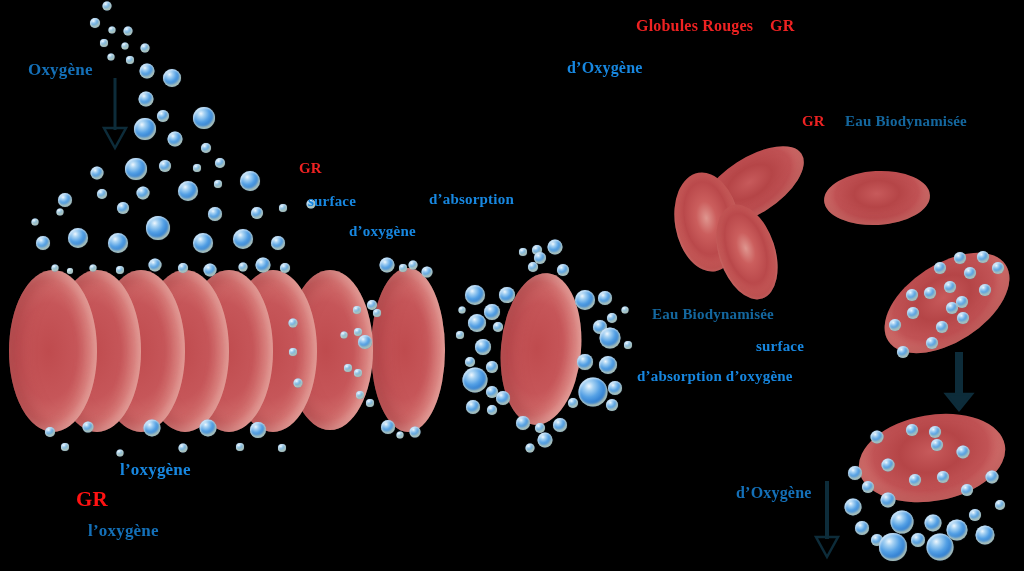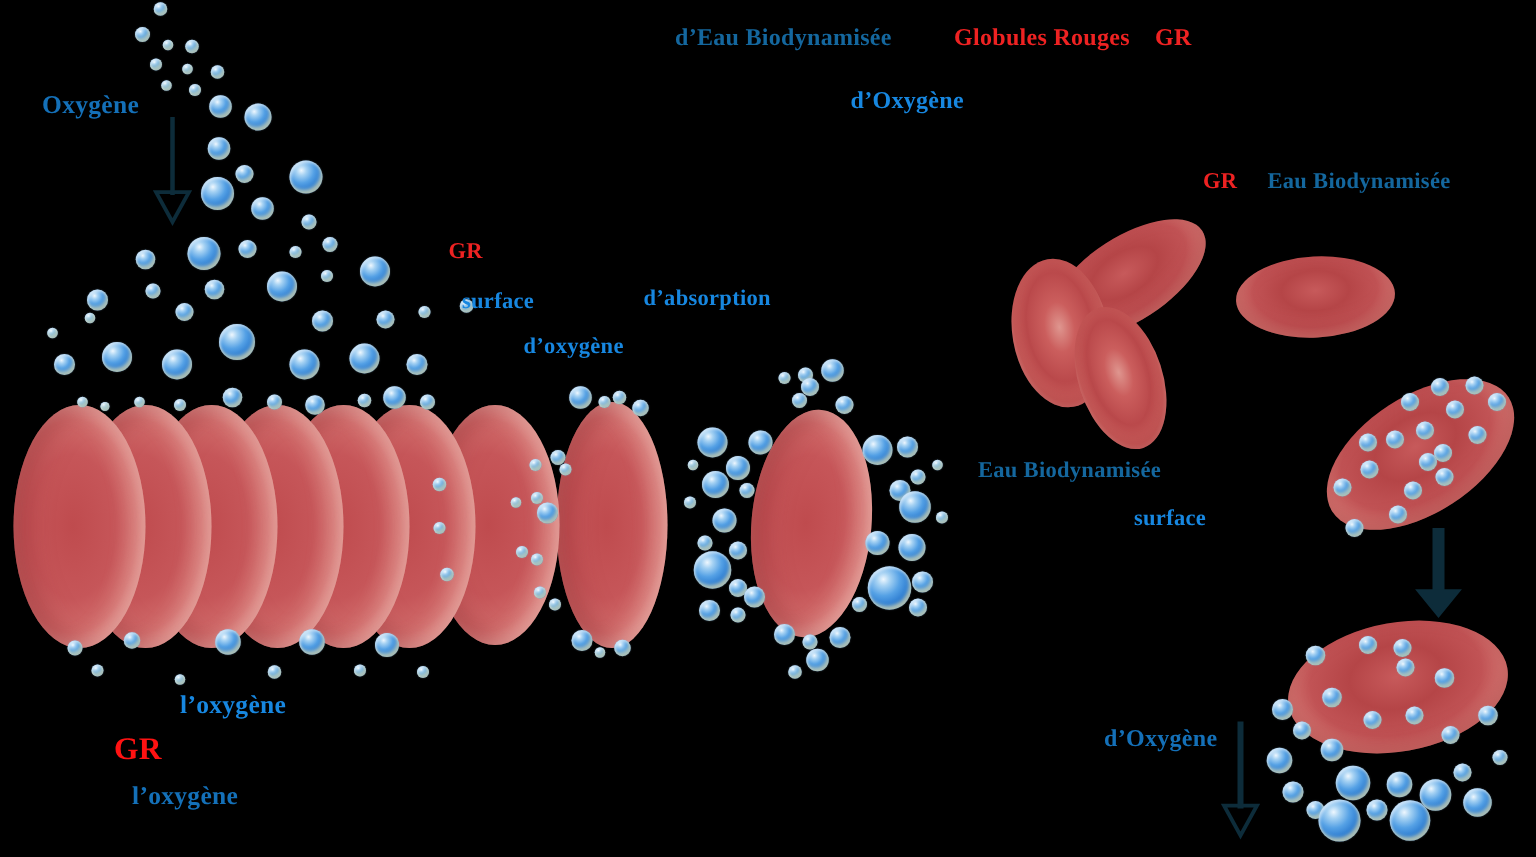--- a/index.html
+++ b/index.html
@@ -219,30 +219,30 @@
         <line x1="17" y1="2" x2="17" y2="46" stroke="#0d2c3a" stroke-width="8"></line>
         <polygon points="4,44 30,44 17,60" stroke="#0d2c3a" stroke-width="2.5" fill="#0d2c3a"></polygon>
       </svg>
       <svg class="arrow-svg" width="30" height="82" style="left: 812px; top: 479px;">
         <line x1="15" y1="2" x2="15" y2="60" stroke="#0d2c3a" stroke-width="4"></line>
         <polygon points="4,58 26,58 15,78" stroke="#0d2c3a" stroke-width="2.5" fill="none"></polygon>
       </svg>
     </div>
   <div class="layer" id="label-layer">
       <span class="label" style="left: 28px; top: 60px; font-size: 17px; color: rgb(20, 112, 184);">Oxygène</span>
-      <span class="label" style="left: 450px; top: 17px; font-size: 16px; color: rgb(20, 103, 158);">d’Eau Biodynamisée</span>
       <span class="label" style="left: 636px; top: 17px; font-size: 16px; color: rgb(238, 34, 34);">Globules Rouges</span>
       <span class="label" style="left: 770px; top: 17px; font-size: 16px; color: rgb(238, 34, 34);">GR</span>
       <span class="label" style="left: 567px; top: 59px; font-size: 16px; color: rgb(23, 135, 224);">d’Oxygène</span>
       <span class="label" style="left: 299px; top: 160px; font-size: 15px; color: rgb(238, 34, 34);">GR</span>
       <span class="label" style="left: 308px; top: 193px; font-size: 15px; color: rgb(23, 135, 224);">surface</span>
       <span class="label" style="left: 429px; top: 191px; font-size: 15px; color: rgb(23, 135, 224);">d’absorption</span>
       <span class="label" style="left: 349px; top: 223px; font-size: 15px; color: rgb(23, 135, 224);">d’oxygène</span>
       <span class="label" style="left: 802px; top: 113px; font-size: 15px; color: rgb(238, 34, 34);">GR</span>
       <span class="label" style="left: 845px; top: 113px; font-size: 15px; color: rgb(20, 103, 158);">Eau Biodynamisée</span>
       <span class="label" style="left: 652px; top: 306px; font-size: 15px; color: rgb(20, 103, 158);">Eau Biodynamisée</span>
       <span class="label" style="left: 756px; top: 338px; font-size: 15px; color: rgb(23, 135, 224);">surface</span>
+      <span class="label" style="left: 637px; top: 368px; font-size: 15px; color: rgb(23, 135, 224);">d’absorption d’oxygène</span>
       <span class="label" style="left: 120px; top: 460px; font-size: 17px; color: rgb(23, 135, 224);">l’oxygène</span>
       <span class="label" style="left: 76px; top: 487px; font-size: 21px; color: rgb(255, 18, 18);">GR</span>
       <span class="label" style="left: 88px; top: 521px; font-size: 17px; color: rgb(20, 112, 184);">l’oxygène</span>
       <span class="label" style="left: 736px; top: 484px; font-size: 16px; color: rgb(20, 112, 184);">d’Oxygène</span>
     </div>
 </div>
 
 </body></html>

